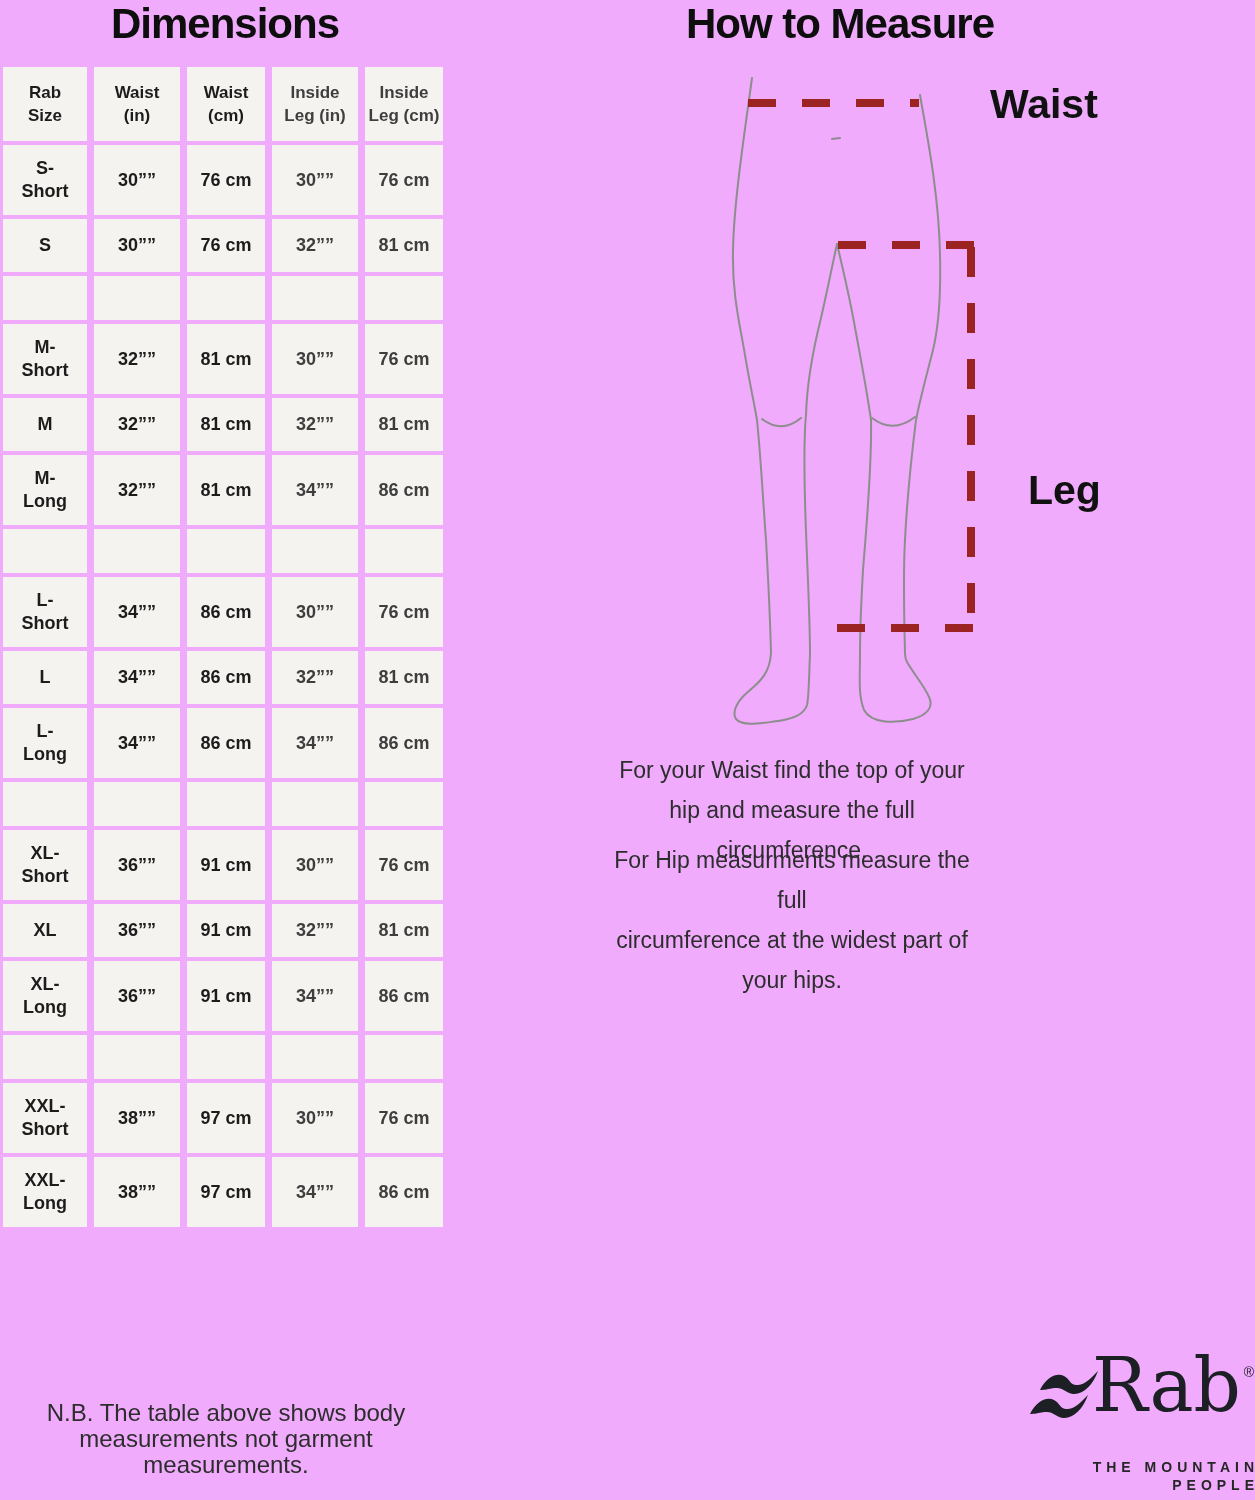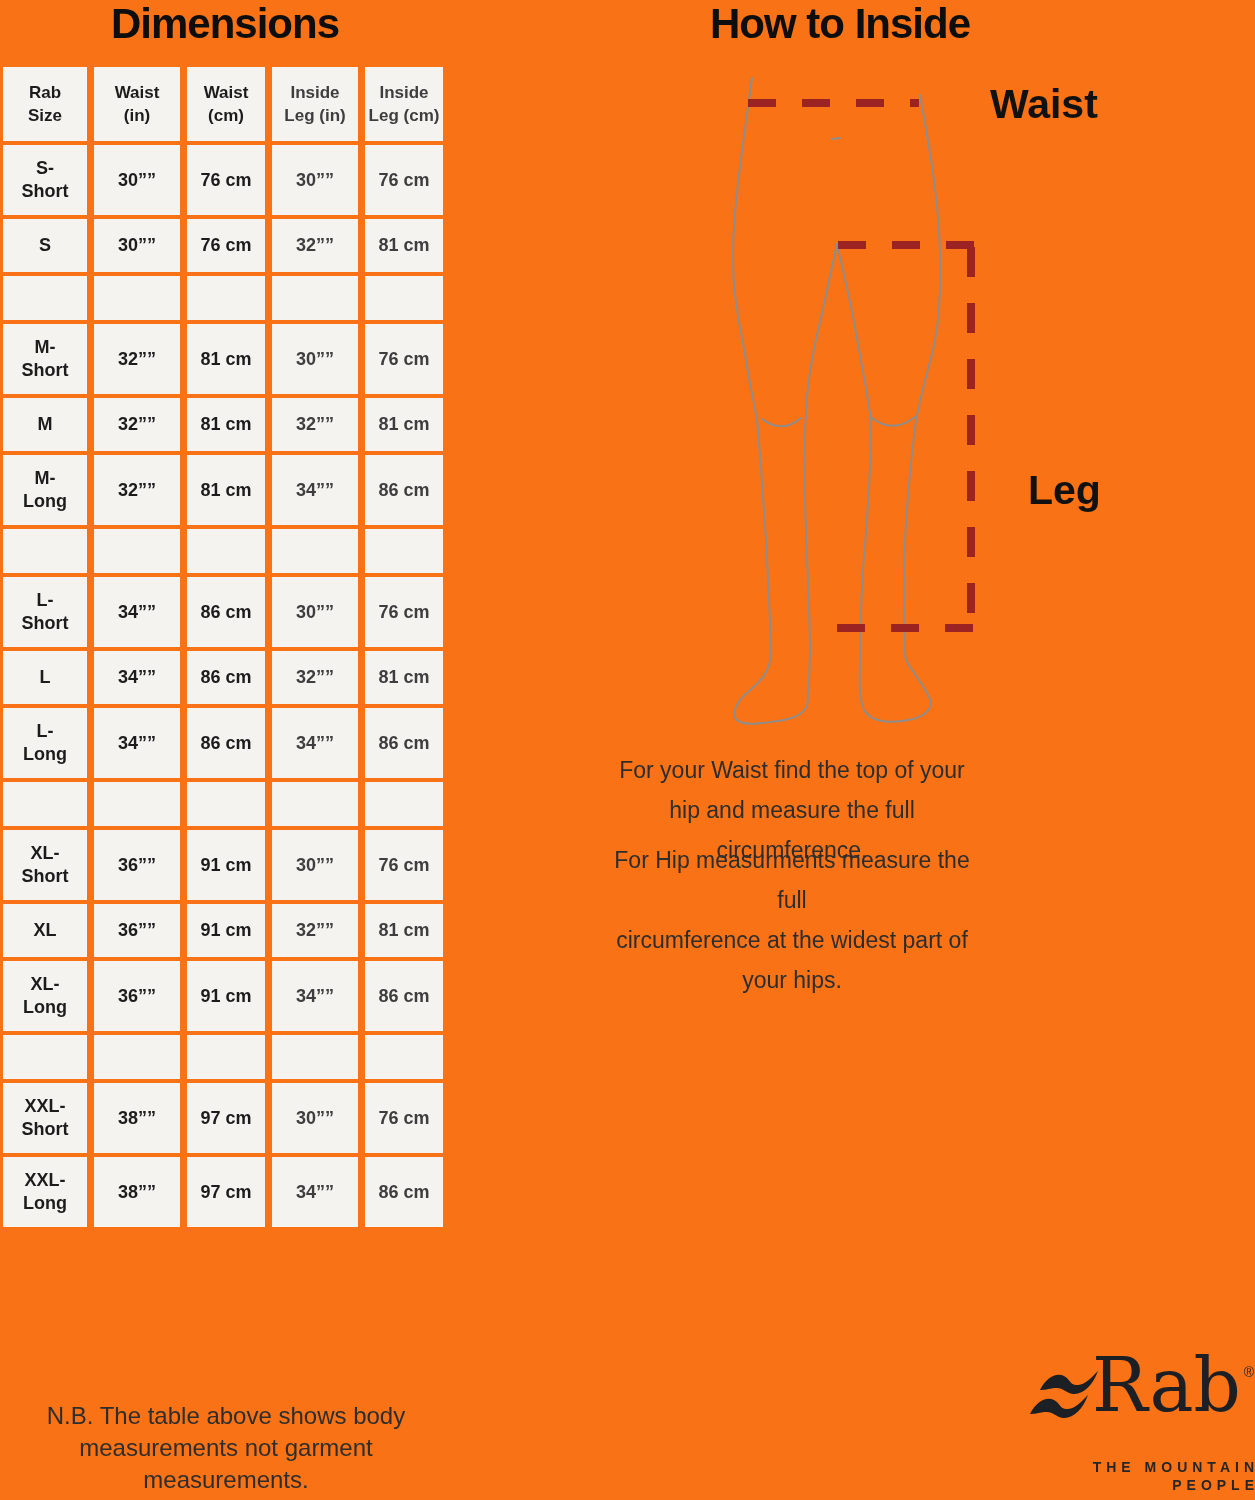--- a/index.html
+++ b/index.html
@@ -1,17 +1,17 @@
 <!DOCTYPE html>
 <html><head>
 <meta charset="utf-8">
 <style>
   html,body { margin:0; padding:0; background:#ffffff; }
   body { font-family:"Liberation Sans", sans-serif; }
-  .canvas { position:relative; width:1255px; height:1500px; background:#f97316; overflow:hidden; }
+  .canvas { position:relative; width:1255px; height:1500px; background:#f0abfc; overflow:hidden; }
 
   
   .big-title { position:absolute; top:0; font-size:42px; font-weight:bold; color:#0e0e0e; letter-spacing:-1px; text-align:center; }
   #dim-title { left:0; width:450px; }
   #htm-title { left:620px; width:440px; }
 
   
   table.size-table { position:absolute; left:-4px; top:63px; border-collapse:separate; border-spacing:7px 4px; table-layout:fixed; }
   .size-table col.c1 { width:84px; } .size-table col.c2 { width:86px; } .size-table col.c3 { width:78px; }
   .size-table col.c4 { width:86px; } .size-table col.c5 { width:78px; }
@@ -20,21 +20,21 @@
     white-space:pre-line; padding:0 2px; font-size:18px; line-height:23px;
   }
   .size-table th { height:74px; font-size:17px; }
   .b { font-weight:bold; color:#1c1c1c; }
   .l { font-weight:bold; color:#3e3e3e; }
   tr.two  td { height:70px; }
   tr.one  td { height:53px; }
   tr.spacer td { height:44px; }
 
   .note { position:absolute; left:0; top:1400px; width:452px; text-align:center;
-          font-size:24px; line-height:32px; color:#2d2d2d; white-space:pre-line; }
+          font-size:24px; line-height:26px; color:#2d2d2d; white-space:pre-line; }
 
   
   .figure { position:absolute; left:700px; top:70px; width:450px; height:670px; }
   .measure-label { position:absolute; font-size:41px; font-weight:bold; color:#111111; line-height:1; }
   #waist-label { left:990px; top:84px; }
   #leg-label   { left:1028px; top:470px; }
 
   .instruction { position:absolute; left:602px; width:380px; text-align:center;
                  font-size:23px; line-height:40px; color:#2d2d2d; white-space:pre-line; }
   #instruction-1 { top:750px; }
@@ -49,21 +49,21 @@
   .logo .tagline { position:absolute; right:0; top:96px; text-align:right;
                    font-size:14px; font-weight:bold; letter-spacing:5px; margin-right:-5px;
                    line-height:18px; color:#262626; white-space:nowrap; }
 </style>
 </head>
 <body>
 
 <div class="canvas">
 
   <div class="big-title" id="dim-title">Dimensions</div>
-  <div class="big-title" id="htm-title">How to Inside</div>
+  <div class="big-title" id="htm-title">How to Measure</div>
 
   <table class="size-table">
     <colgroup>
         <col class="c1">
         <col class="c2">
         <col class="c3">
         <col class="c4">
         <col class="c5">
       </colgroup>
     <thead>

